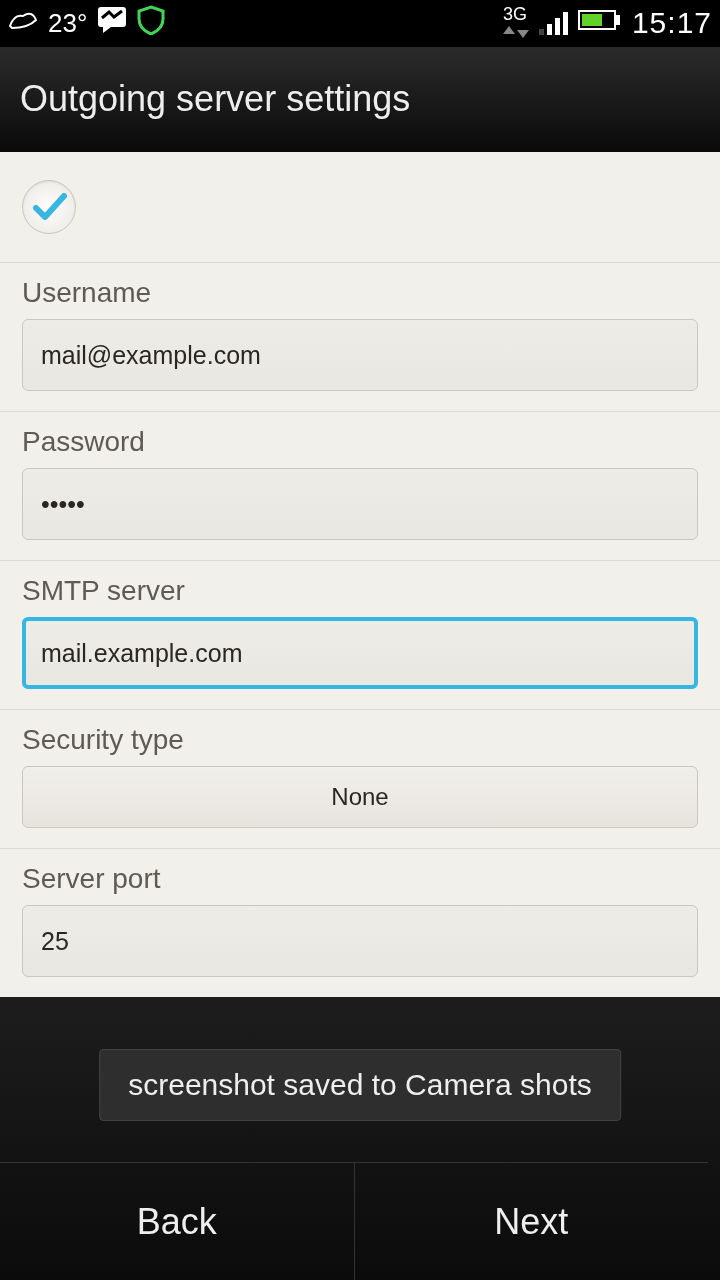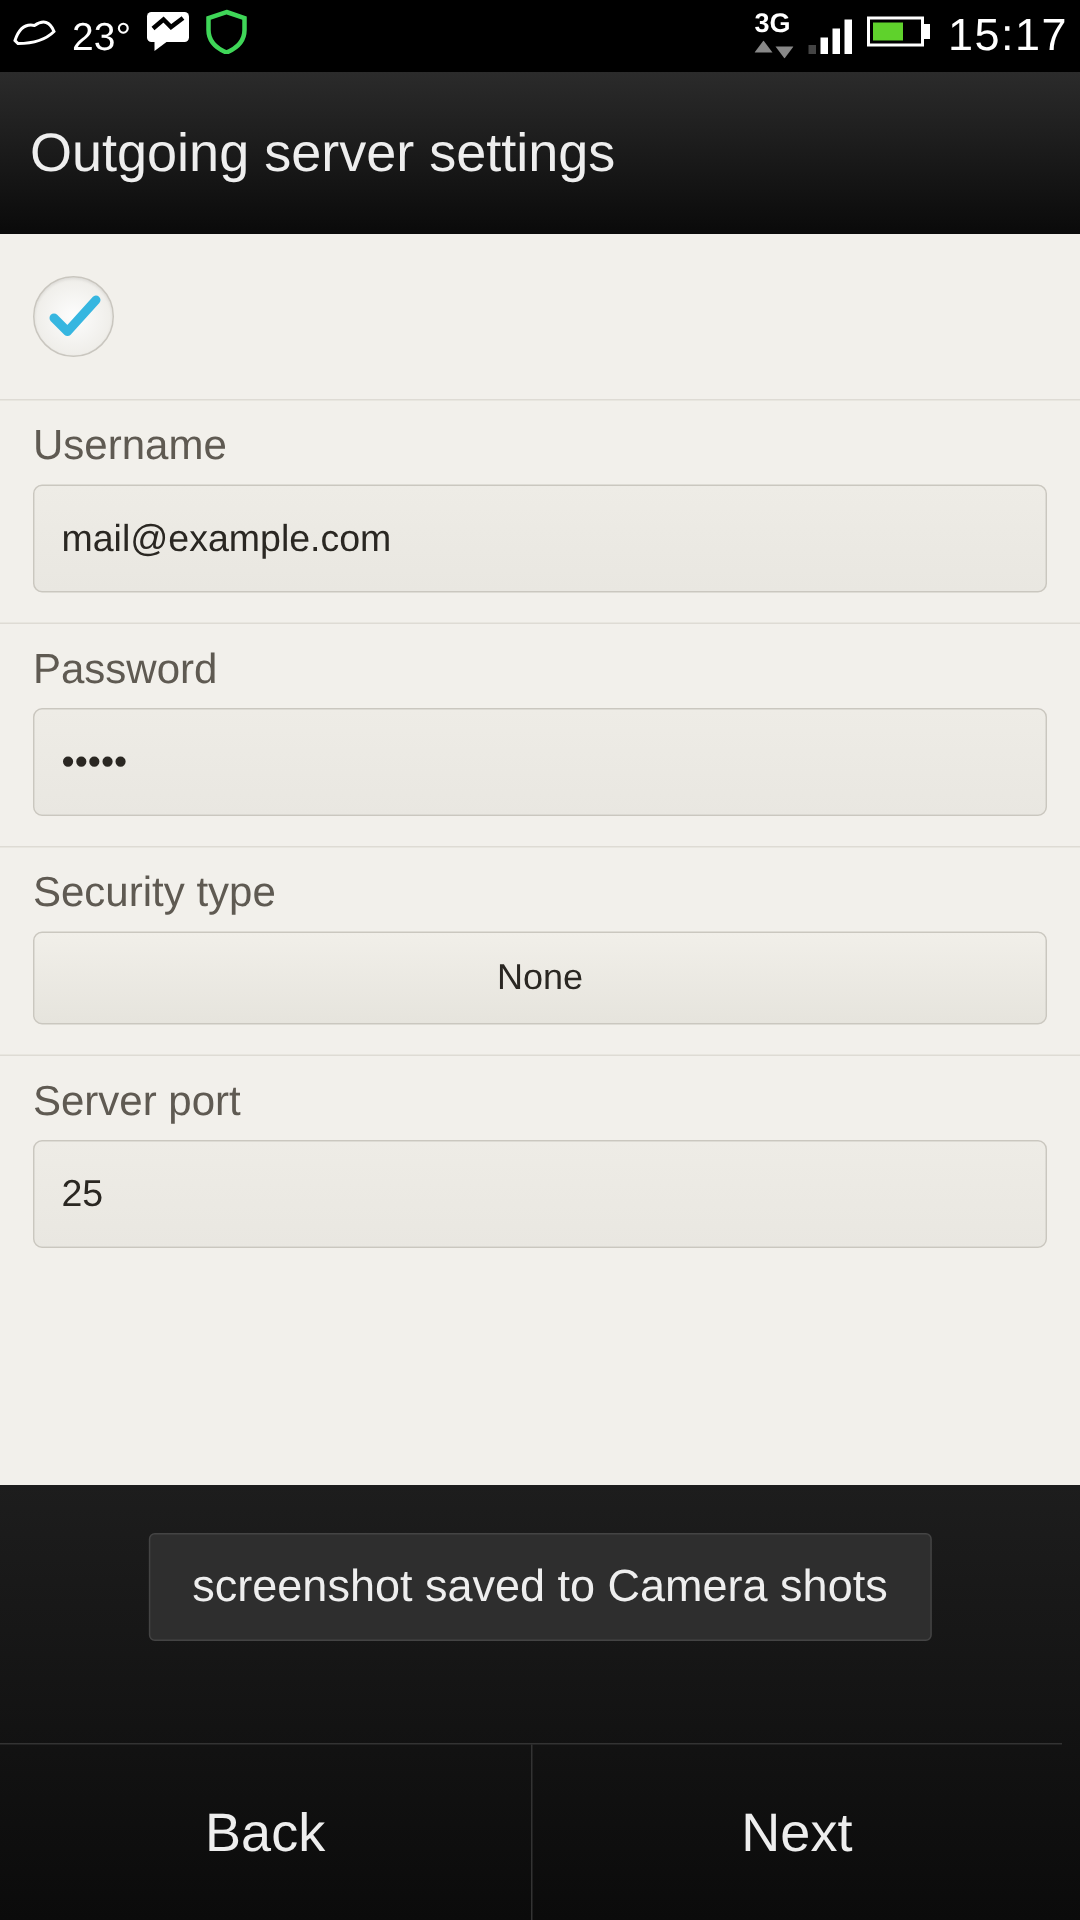--- a/index.html
+++ b/index.html
@@ -50,21 +50,21 @@
   .text-input.focused { border: 4px solid #36b6e0; padding: 0 15px; }
   .select-btn {
     width: 100%; height: 62px; background: linear-gradient(#f1efe9, #e6e4dd);
     border: 1px solid #cac7bf; border-radius: 6px; font-size: 24px; color: #2a2722;
     display: flex; align-items: center; justify-content: center;
   }
 
   
   .footer { background: linear-gradient(#1d1d1d, #0b0b0b); height: 290px; position: relative; }
   .toast {
-    position: absolute; top: 32px; left: 50%; transform: translateX(-50%);
+    position: absolute; top: 52px; left: 50%; transform: translateX(-50%);
     background: #2e2e2e; border: 1px solid #444; border-radius: 4px; padding: 18px 28px;
     color: #eee; font-size: 30px; white-space: nowrap;
   }
   .nav-buttons {
     position: absolute; bottom: 0; left: 0; right: 12px; height: 118px;
     display: flex; border-top: 1px solid #333;
   }
   .nav-btn {
     flex: 1; display: flex; align-items: center; justify-content: center;
     color: #eee; font-size: 36px; border-right: 1px solid #333;
@@ -89,21 +89,21 @@
           <path d="M5 12 L12 6 L17 11 L25 5" stroke="#000" stroke-width="3" fill="none"></path>
         </svg>
     </span>
     <span>
       <svg width="28" height="30" viewBox="0 0 28 30">
           <path d="M14 2 L26 6 V14 Q26 24 14 29 Q2 24 2 14 V6 Z" fill="none" stroke="#3fd658" stroke-width="3"></path>
         </svg>
     </span>
   </div>
   <div class="status-right">
-    <span style="font-size:18px;font-weight:bold;line-height:1;">
+    <span style="font-size:18px;font-weight:normal;line-height:1;">
       <span>3G</span><br>
       <svg width="26" height="12" viewBox="0 0 26 12">
           <polygon points="6,0 12,8 0,8" fill="#888"></polygon>
           <polygon points="20,12 14,4 26,4" fill="#888"></polygon>
         </svg>
     </span>
     <span class="signal-icon">
         <span></span>
         <span></span>
         <span></span>
@@ -139,20 +139,24 @@
   <div class="section">
     <div class="label">Username</div>
     <input class="text-input" value="mail@example.com" style="">
   </div>
 
   <div class="section">
     <div class="label">Password</div>
     <input class="text-input" type="text" value="•••••" style="">
   </div>
 
+  <div class="section">
+    <div class="label">SMTP server</div>
+    <input class="text-input focused" value="mail.example.com" style="">
+  </div>
 
   <div class="section">
     <div class="label">Security type</div>
     <div class="select-btn">
       <span>None</span>
     </div>
   </div>
 
   <div class="section" style="border-bottom:none;">
     <div class="label">Server port</div>

